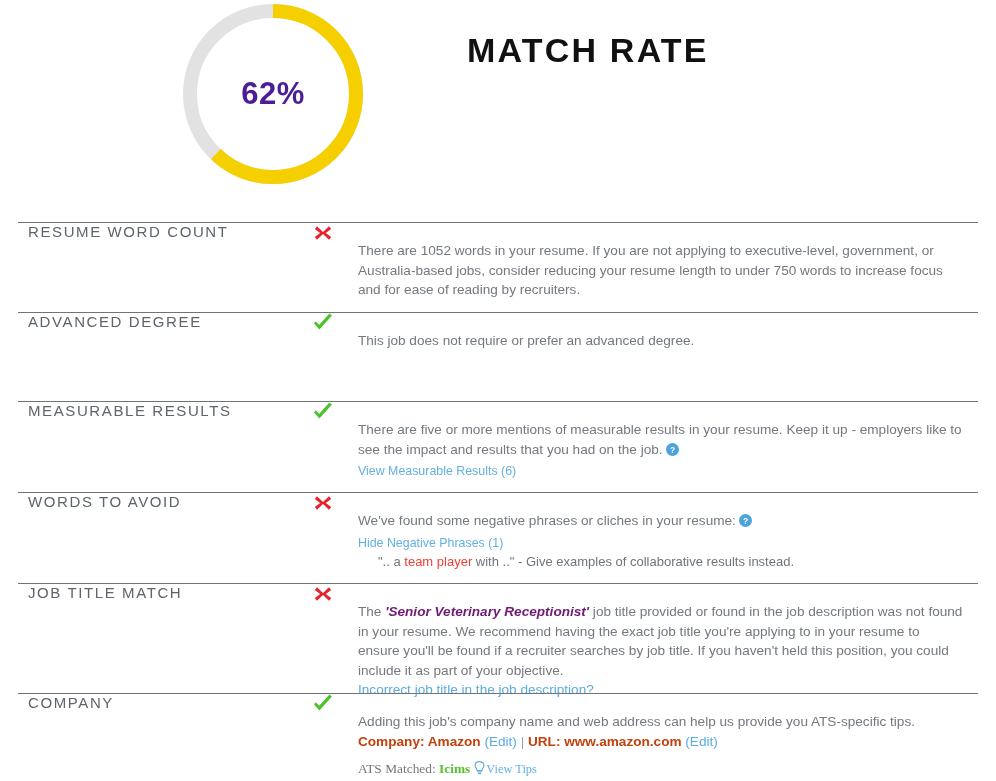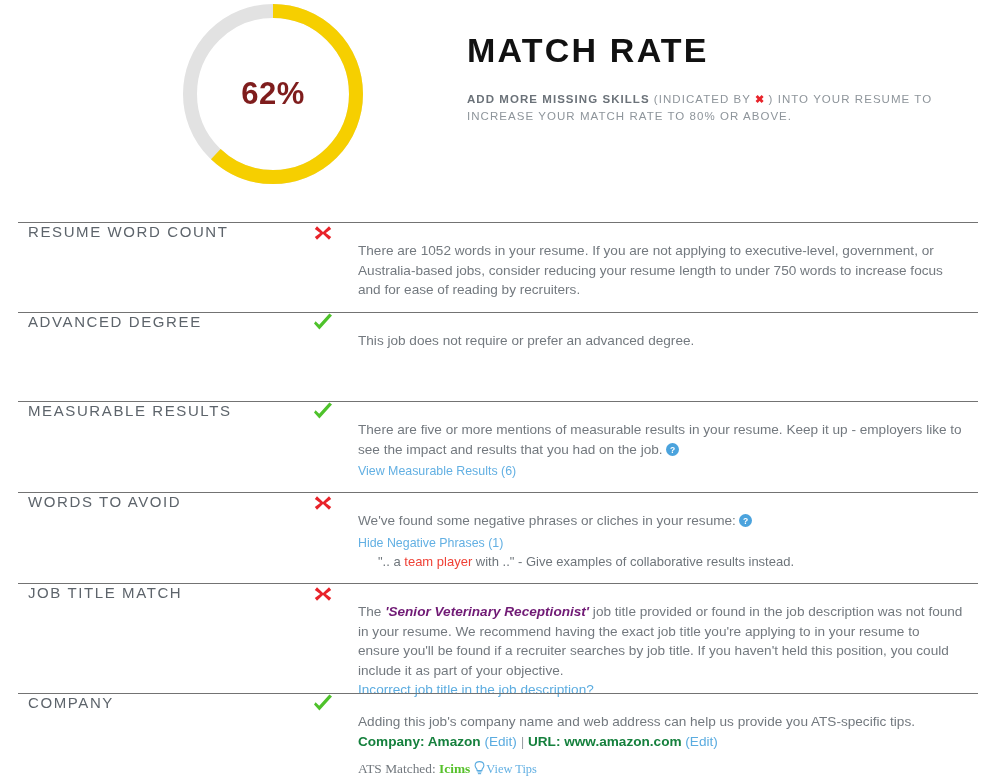--- a/index.html
+++ b/index.html
@@ -35,21 +35,21 @@
     left: 0;
     top: 0;
     width: 180px;
     height: 180px;
     display: flex;
     align-items: center;
     justify-content: center;
     font-size: 31px;
     font-weight: bold;
     letter-spacing: 0.5px;
-    color: #7f1d1d;
+    color: #4c1d95;
   }
   .header-text {
     position: absolute;
     left: 467px;
     top: 28px;
     width: 500px;
   }
   .match-title {
     font-size: 34px;
     font-weight: bold;
@@ -144,21 +144,21 @@
   }
   .quote-line {
     margin-top: 1px;
     padding-left: 20px;
     font-size: 13px;
     line-height: 18px;
     color: #6e757b;
   }
   .red-phrase { color: #ef4136; }
   .ital { font-style: italic; color: #701a75; font-weight: bold; }
-  .bold { font-weight: bold; color: #15803d; }
+  .bold { font-weight: bold; color: #c2410c; }
   .green-bold { color: #56c12a; font-weight: bold; }
   .sep { color: #9aa0a5; }
   .tips-line {
     margin-top: 9px;
     font-size: 13.4px;
     line-height: 18px;
     font-family: Liberation Serif, serif;
   }
   .subtle {
     font-size: 12.4px;
@@ -179,26 +179,20 @@
   <div class="donut-wrap">
     <svg class="donut-svg" width="180" height="180" viewBox="0 0 180 180">
       <circle cx="90" cy="90" r="83" fill="none" stroke="#e2e2e2" stroke-width="14"></circle>
       <circle id="donut-value" cx="90" cy="90" r="83" fill="none" stroke="#f6cf00" stroke-width="14" stroke-linecap="butt" transform="rotate(-90 90 90)" stroke-dasharray="323.33271590746153 198.17166458844417"></circle>
     </svg>
     <div class="donut-label">62%</div>
   </div>
 
   <div class="header-text">
     <div class="match-title">MATCH RATE</div>
-    <div class="match-sub">
-      <span class="strong">ADD MORE MISSING SKILLS</span>
-      <span>(INDICATED BY</span>
-      <span class="x-inline">✖</span>
-      <span>) INTO YOUR RESUME TO INCREASE YOUR MATCH RATE TO 80% OR ABOVE.</span>
-    </div>
   </div>
 </div>
 
 <div class="rows">
 
   <div class="row row-h-90">
     <div class="row-label">RESUME WORD COUNT</div>
     <div class="row-status">
       <svg class="status-icon" width="20" height="20" viewBox="0 0 20 20">
         <path d="M4 3.2 L10 9 L16 3.2 L18.2 6 L12.8 10 L18.2 14 L16 16.8 L10 11 L4 16.8 L1.8 14 L7.2 10 L1.8 6 Z" fill="#e8232a"></path>

